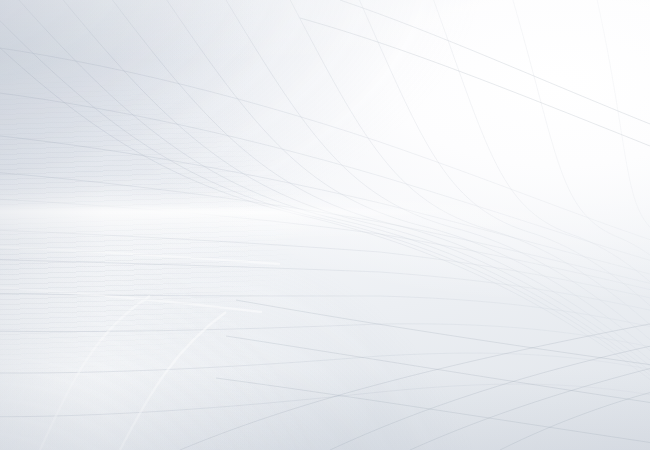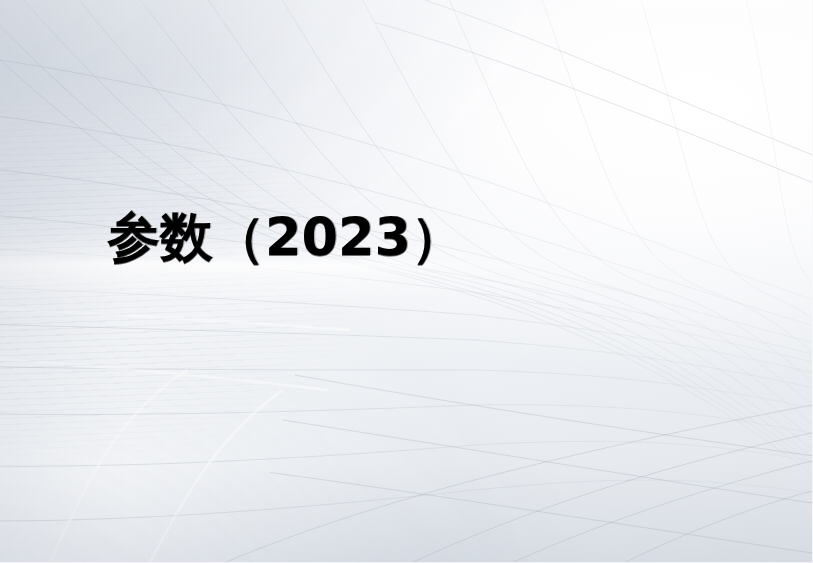--- a/index.html
+++ b/index.html
@@ -167,16 +167,15 @@
         <path d="M 40 450 C 72 380, 96 330, 150 296"></path>
         <path d="M 120 450 C 150 392, 176 348, 226 312"></path>
       </g>
     </svg>
   </div>
   <div class="bg-layer" id="bg-rules"></div>
   <div class="bg-layer" id="bg-streak"></div>
   <div class="bg-layer" id="bg-vignette"></div>
 
   <div id="title-block">
-    <div class="title-line" id="title-line-2">参数（2023）</div>
   </div>
 
 </div>
 
 </body></html>

